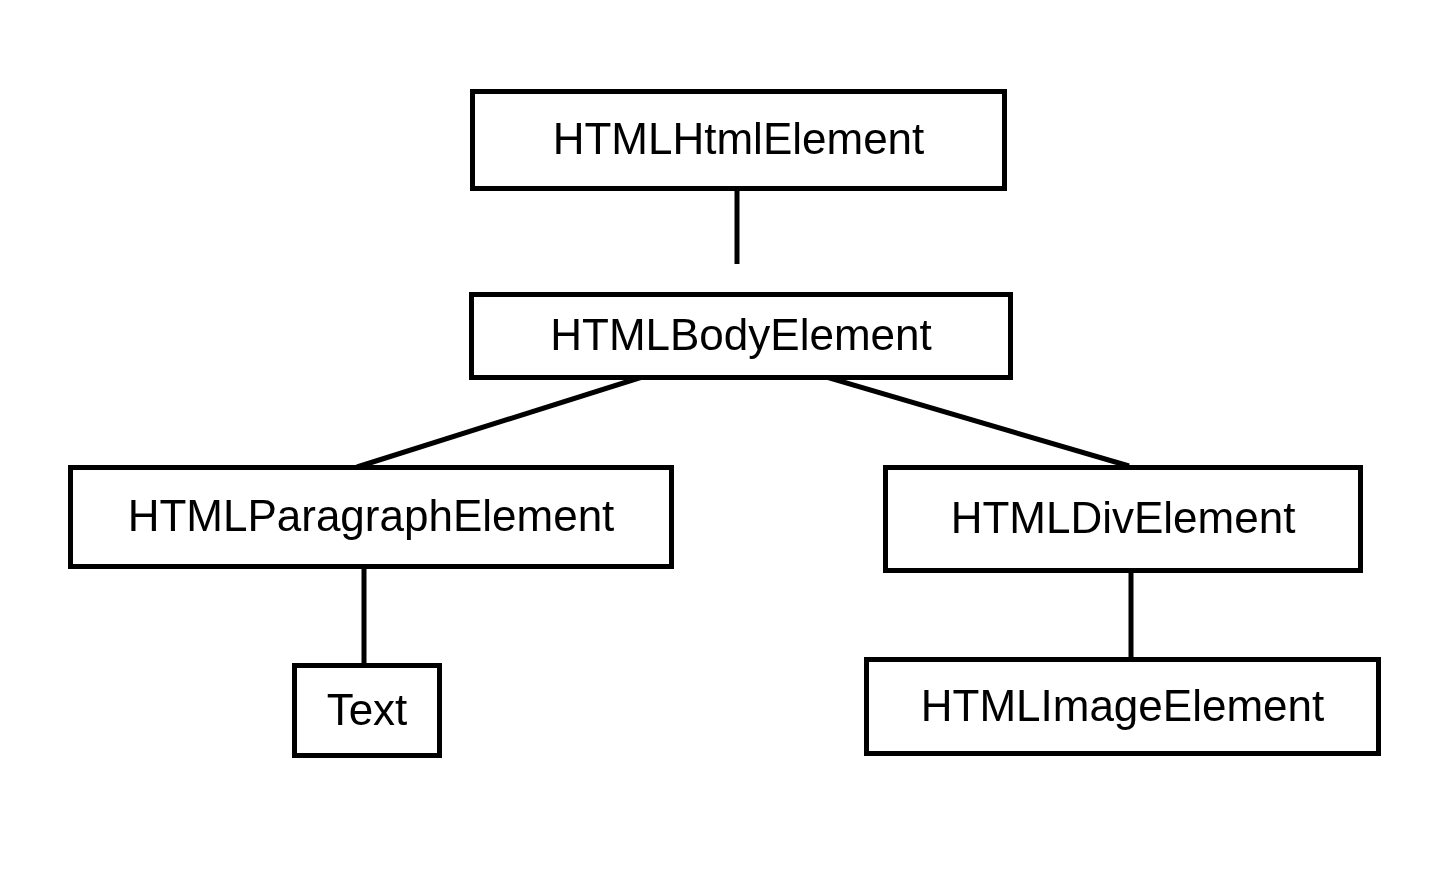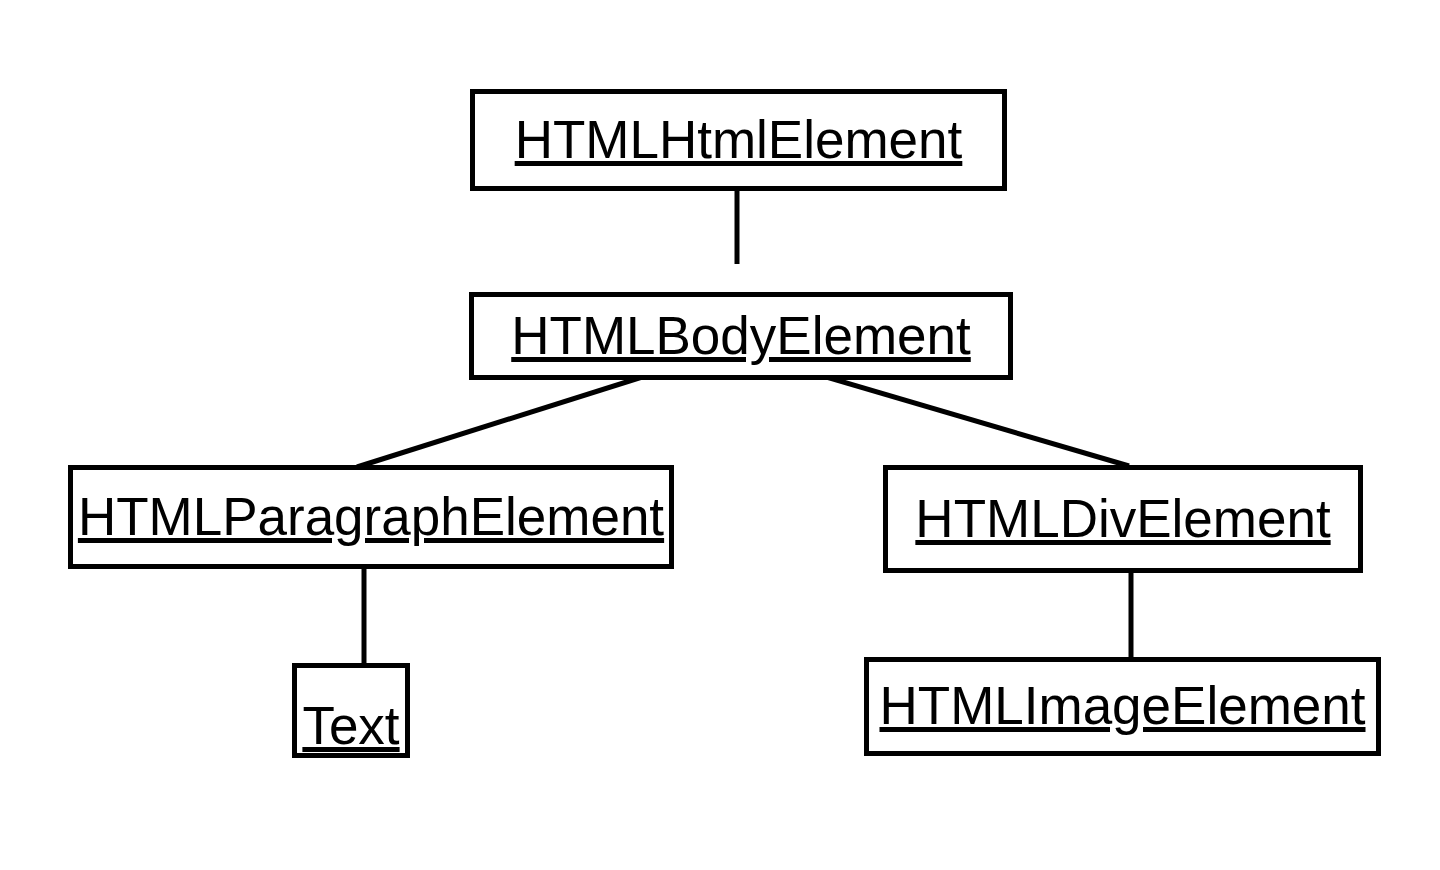--- a/index.html
+++ b/index.html
@@ -33,33 +33,32 @@
   }
   .node {
     position: absolute;
     background: var(--node-fill);
     border: 5px solid var(--node-border);
     display: flex;
     align-items: center;
     justify-content: center;
   }
   .node-label {
-    font-size: 53px;
+    font-size: 44px;
     line-height: 1;
     color: var(--text);
     white-space: nowrap;
     
     transform: translateY(-1px);
-    text-decoration: underline;
   }
   .node-html      { left: 470px; top:  89px; width: 537px; height: 102px; }
   .node-body      { left: 469px; top: 262px; width: 544px; height:  88px; margin-top: 30px; }
   .node-paragraph { left:  68px; top: 465px; width: 606px; height: 104px; }
   .node-div       { left: 883px; top: 465px; width: 480px; height: 108px; }
-  .node-text      { left: 292px; top: 663px; width: 118px; height:  95px; align-items: flex-end; }
+  .node-text      { left: 292px; top: 663px; width: 150px; height:  95px; }
   .node-image     { left: 864px; top: 657px; width: 517px; height:  99px; text-align: center; }
 </style>
 </head>
 <body>
 
 <div class="canvas">
 
   <svg class="edges" viewBox="0 0 1440 870" xmlns="http://www.w3.org/2000/svg" aria-hidden="true">
     <line class="edge" x1="737" y1="191" x2="737" y2="264"></line>
     <line class="edge" x1="731" y1="349" x2="357" y2="467"></line>

